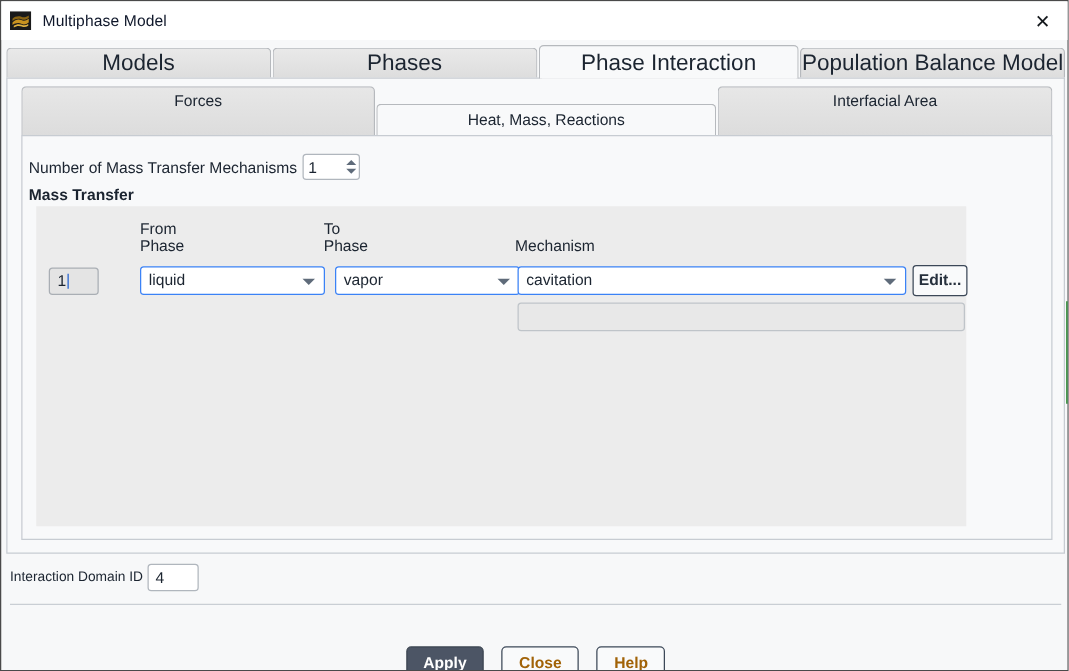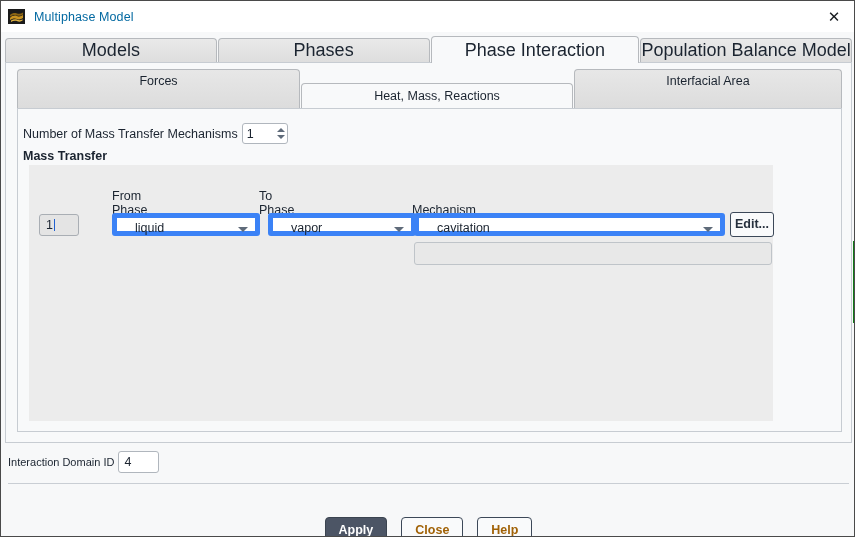--- a/index.html
+++ b/index.html
@@ -49,21 +49,21 @@
     width: 17px;
     height: 15px;
     margin-left: 7px;
     margin-right: 9px;
     flex: 0 0 auto;
     position: relative;
   }
   .title-icon svg { display: block; }
   .title-text {
     font-size: 12.5px;
-    color: #0369a1;
+    color: #0f172a;
     letter-spacing: 0.1px;
   }
   .titlebar-close {
     position: absolute;
     right: 0; top: 0;
     width: 44px;
     height: 31px;
     display: flex;
     align-items: center;
     justify-content: center;
@@ -241,21 +241,20 @@
     width: 744px;
     height: 256px;
     background: #ececec;
   }
   .col-head {
     position: absolute;
     font-size: 12.5px;
     color: #1b2430;
     line-height: 14px;
     white-space: pre-line;
-    margin-top: 13px;
   }
   .ch-from { left: 83px;  top: 11px; }
   .ch-to   { left: 230px; top: 11px; }
   .ch-mech { left: 383px; top: 25px; }
 
   .row-index {
     position: absolute;
     left: 10px;
     top: 49px;
     width: 40px;
@@ -277,26 +276,26 @@
     background: #2060d0;
     vertical-align: -2px;
     margin-left: 1px;
   }
 
   .combo {
     position: absolute;
     box-sizing: border-box;
     height: 23px;
     background: #ffffff;
-    border: 5px solid #3b82f6;
+    border: 1px solid #3b82f6;
     border-radius: 3px;
     font-size: 12.5px;
     color: #1b2430;
     line-height: 21px;
-    padding-left: 18px;
+    padding-left: 6px;
     cursor: pointer;
     user-select: none;
   }
   .combo .arrow {
     position: absolute;
     right: 7px;
     top: 9px;
     width: 0; height: 0;
     border-left: 5px solid transparent;
     border-right: 5px solid transparent;

